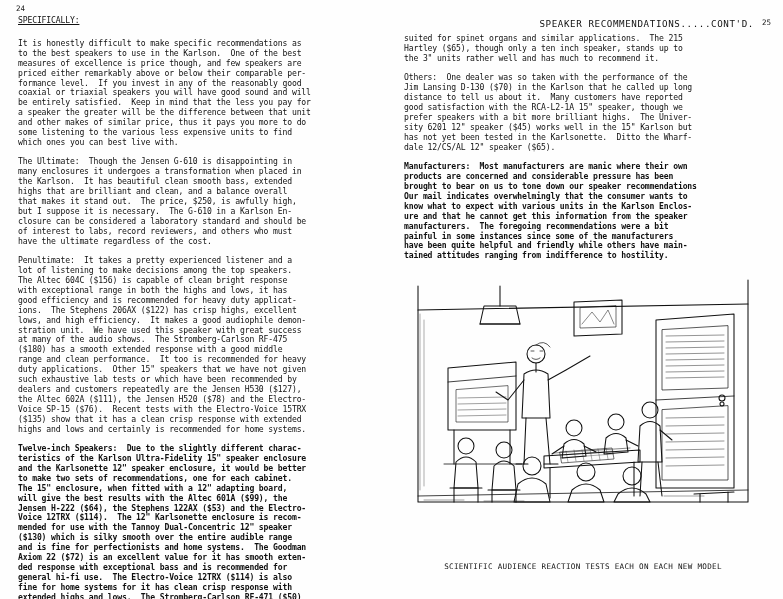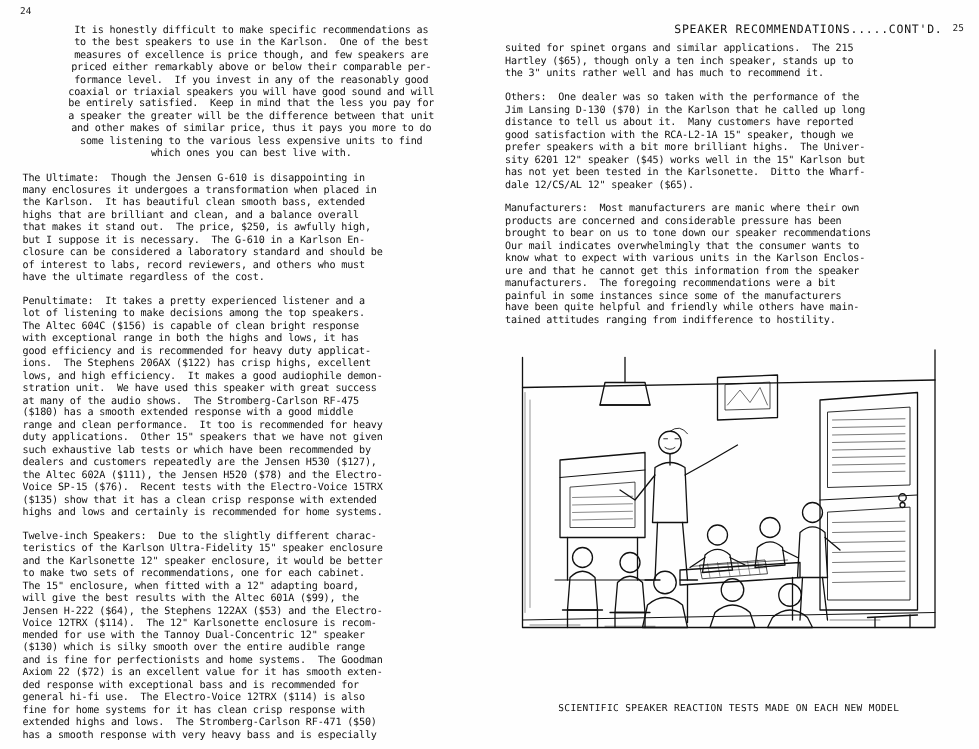--- a/index.html
+++ b/index.html
@@ -61,21 +61,21 @@
   .left-body { position: absolute; top: 16px; left: 0; width: 366px; }
   .right-body { position: absolute; top: 34px; left: 0; width: 358px; }
 
   .head-underline {
     font-size: 8.1px;
     line-height: 9.9px;
     text-decoration: underline;
     letter-spacing: -0.15px;
   }
   .para { margin: 0 0 9.6px 0; }
-  .para:last-child { margin-bottom: 0; }
+  .para:last-child { margin-bottom: 0; font-weight: bold; }
 
   
   .illo-wrap {
     position: absolute;
     left: 404px;
     top: 250px;
     width: 358px;
     height: 336px;
   }
   .illo-caption {
@@ -94,21 +94,22 @@
 <body>
 
 <div class="page">
 
   <div class="folio folio-left">24</div>
   <div class="folio folio-right">25</div>
   <div class="running-head">SPEAKER RECOMMENDATIONS.....CONT'D.</div>
 
   <div class="col col-left">
     <div class="left-body">
-      <div class="body-block para" style="margin-top:3px;text-align:center;">It is honestly difficult to make specific recommendations as
+      <div class="head-underline">SPECIFICALLY:</div>
+      <div class="body-block para" style="margin-top:13px;">It is honestly difficult to make specific recommendations as
 to the best speakers to use in the Karlson.  One of the best
 measures of excellence is price though, and few speakers are
 priced either remarkably above or below their comparable per-
 formance level.  If you invest in any of the reasonably good
 coaxial or triaxial speakers you will have good sound and will
 be entirely satisfied.  Keep in mind that the less you pay for
 a speaker the greater will be the difference between that unit
 and other makes of similar price, thus it pays you more to do
 some listening to the various less expensive units to find
 which ones you can best live with.</div>
@@ -271,16 +272,16 @@
 
         <path d="M20 250 L60 250 M80 251 L120 251 M260 246 L300 246" stroke-width="0.4"></path>
 
         <path d="M170 52 L170 86 L218 84 L218 50 Z"></path>
         <path d="M176 58 L176 78 L212 77 L212 56 Z" stroke-width="0.6"></path>
         <path d="M178 74 L188 62 L196 72 L204 60 L210 74" stroke-width="0.5"></path>
 
         <path d="M16 64 L16 240 M20 70 L20 236" stroke-width="0.35"></path>
       </g>
     </svg>
-    <div class="illo-caption">SCIENTIFIC SPEAKER REACTION TESTS MADE ON EACH NEW MODEL</div>
+    <div class="illo-caption">SCIENTIFIC AUDIENCE REACTION TESTS EACH ON EACH NEW MODEL</div>
   </div>
 
 </div>
 
 </body></html>

